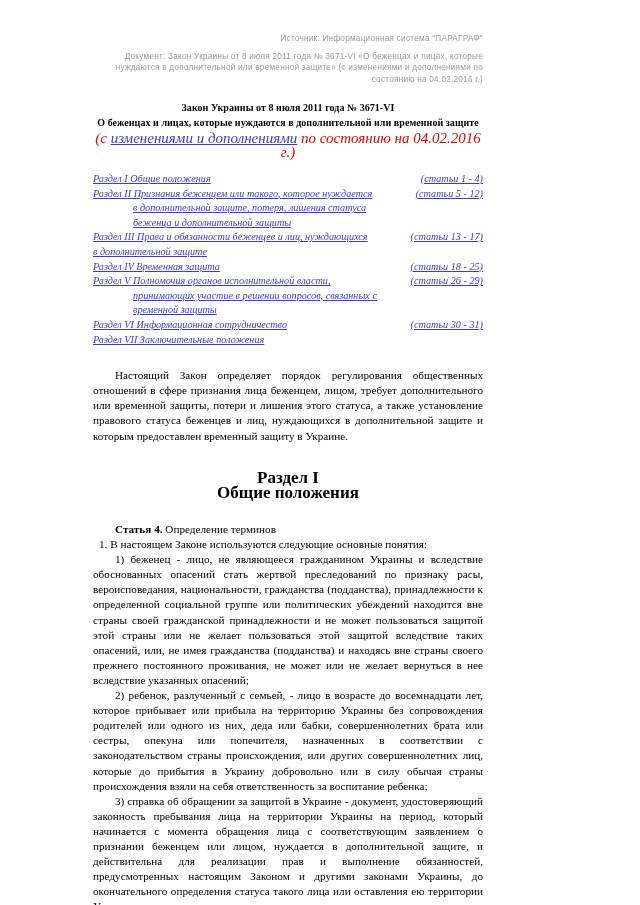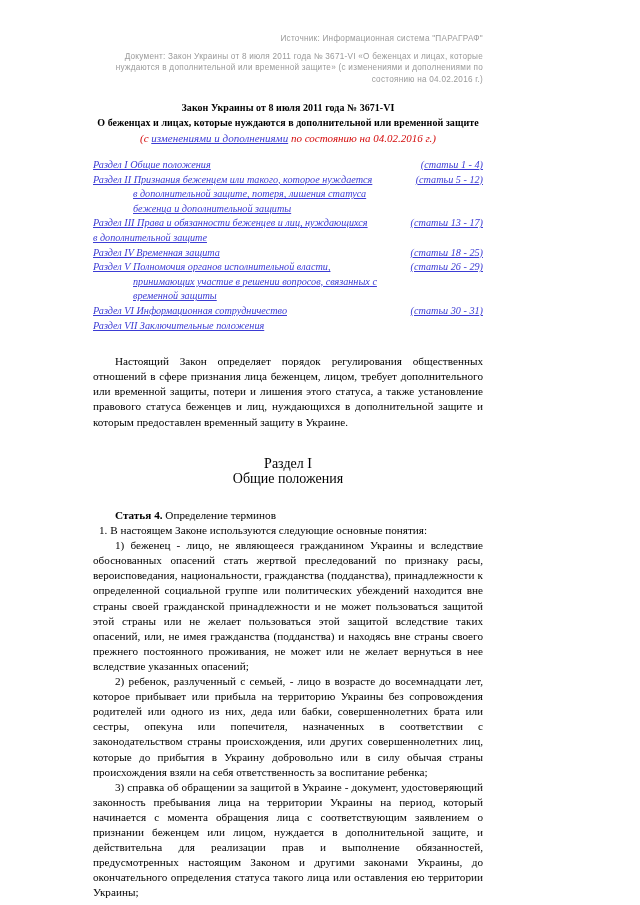--- a/index.html
+++ b/index.html
@@ -41,21 +41,21 @@
   }
   .title-line {
     font-weight: bold;
     font-size: 10px;
     line-height: 15px;
     letter-spacing: 0.05px;
   }
   .title-sub {
     margin-top: 1px;
     font-style: italic;
-    font-size: 11px;
+    font-size: 15px;
     line-height: 14px;
     color: #d40a0a;
   }
   .title-sub a {
     color: #3b3bd4;
     text-decoration: underline;
     font-style: italic;
   }
   
   .toc {
@@ -108,22 +108,22 @@
     margin: 0;
     text-align: justify;
     font-size: 11.2px;
     line-height: 15.1px;
     text-indent: 22px;
   }
   p.para.first { margin-top: 21px; }
   p.para.noindent { text-indent: 0; }
   .sec-head {
     text-align: center;
-    font-weight: normal;
-    font-size: 14px;
+    font-weight: bold;
+    font-size: 17px;
     line-height: 15.2px;
     margin-top: 26px;
   }
   .art-head {
     margin-top: 22px;
     font-size: 11.2px;
     line-height: 15.1px;
     text-indent: 22px;
   }
   .art-head b { font-weight: bold; }

